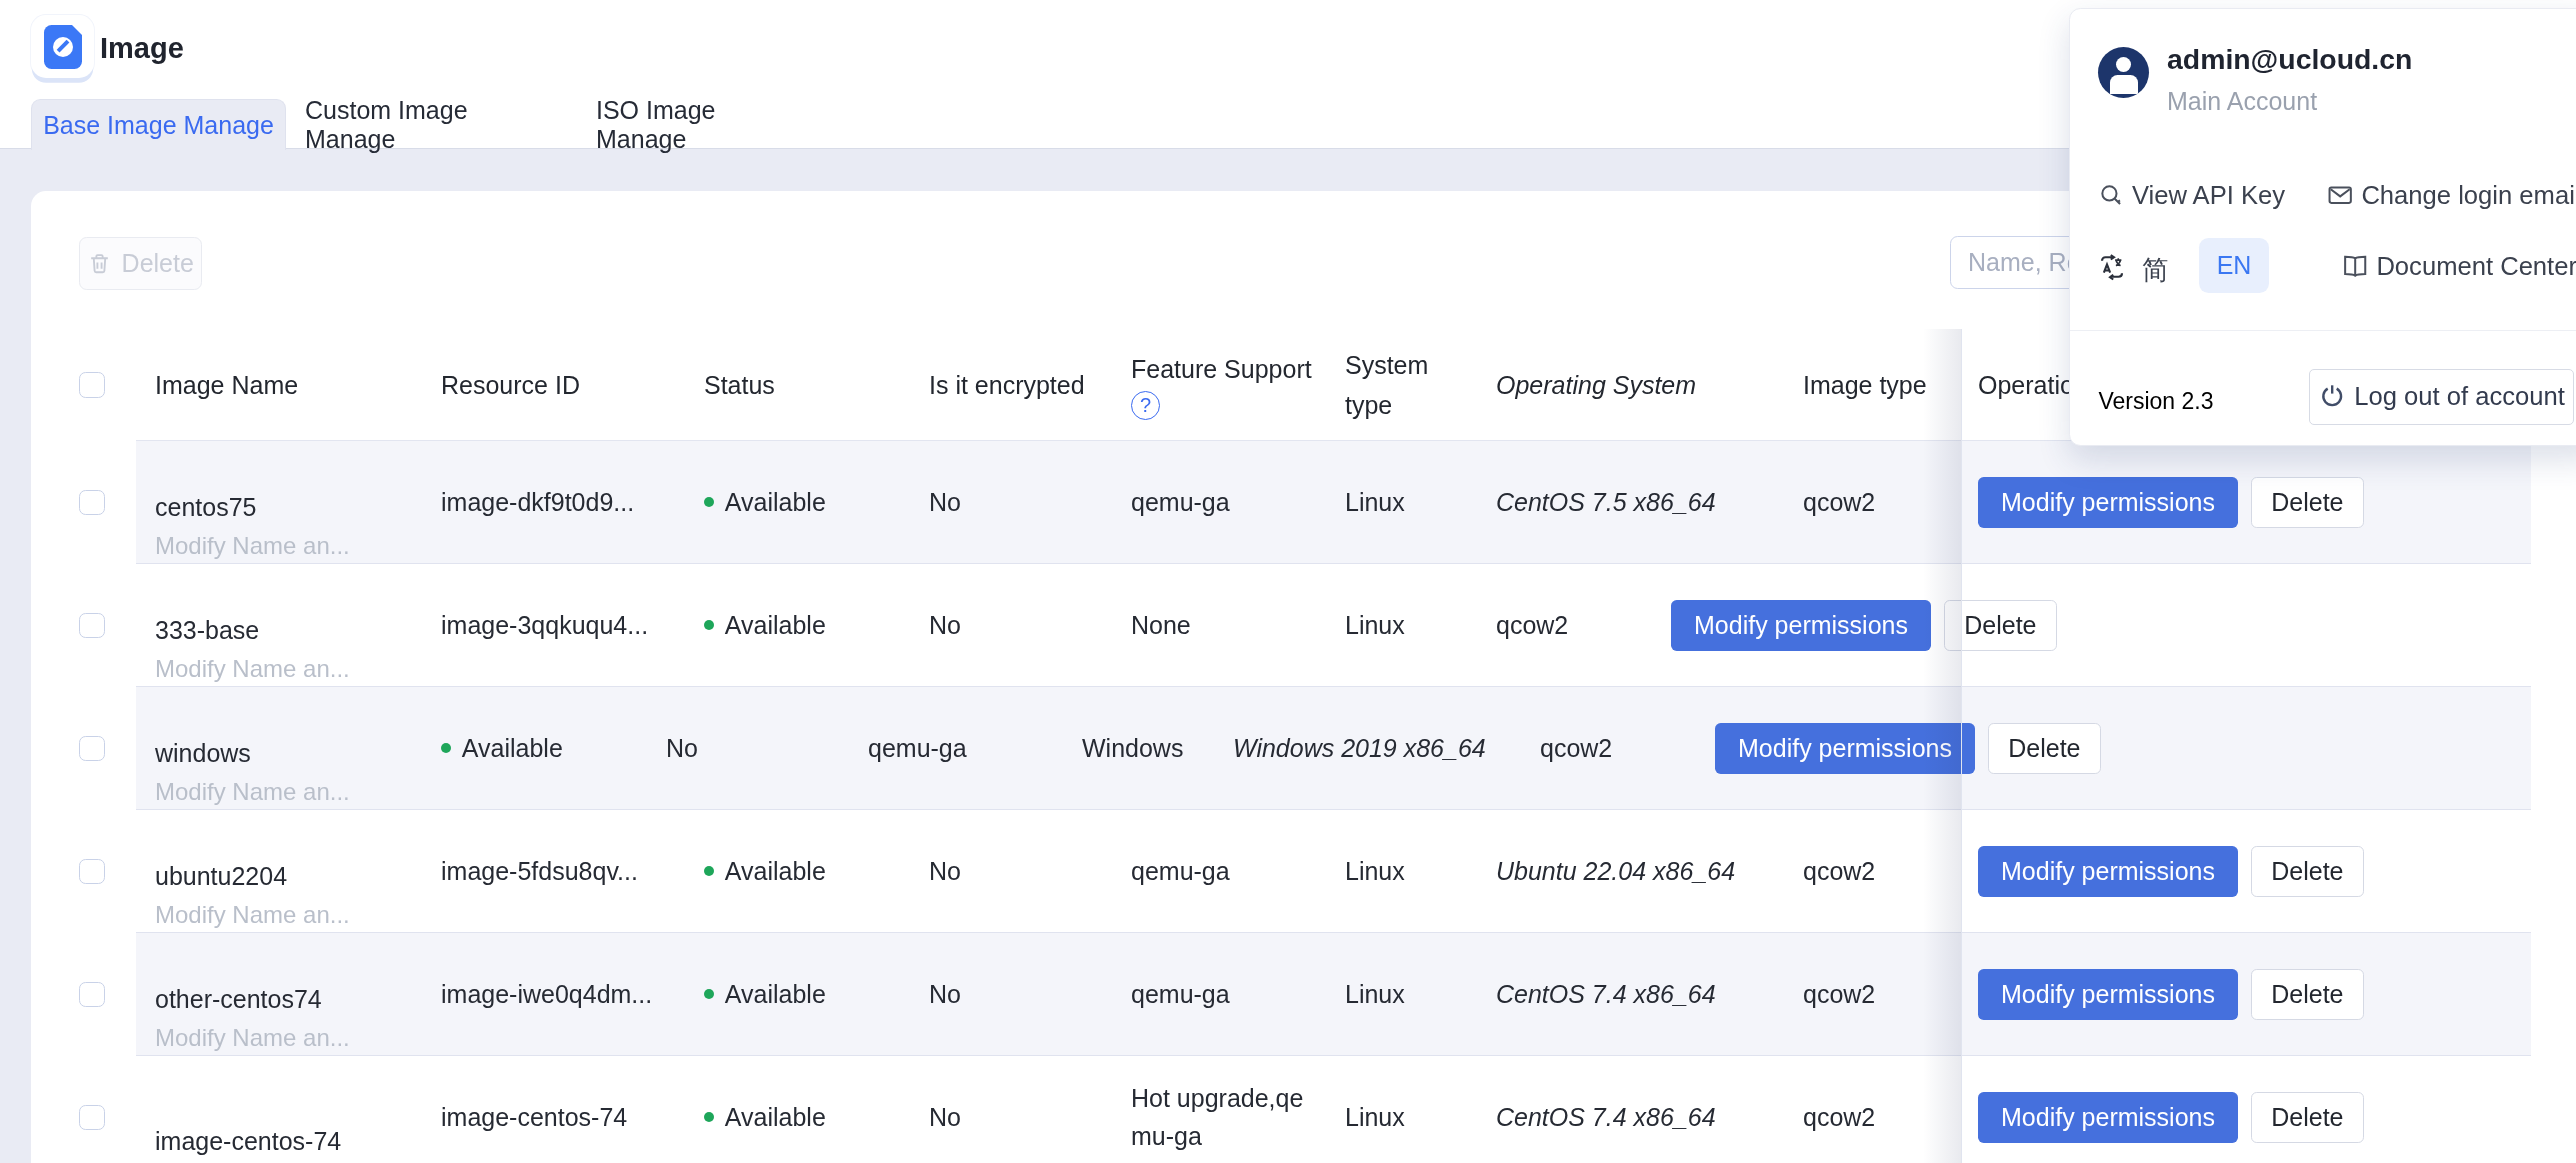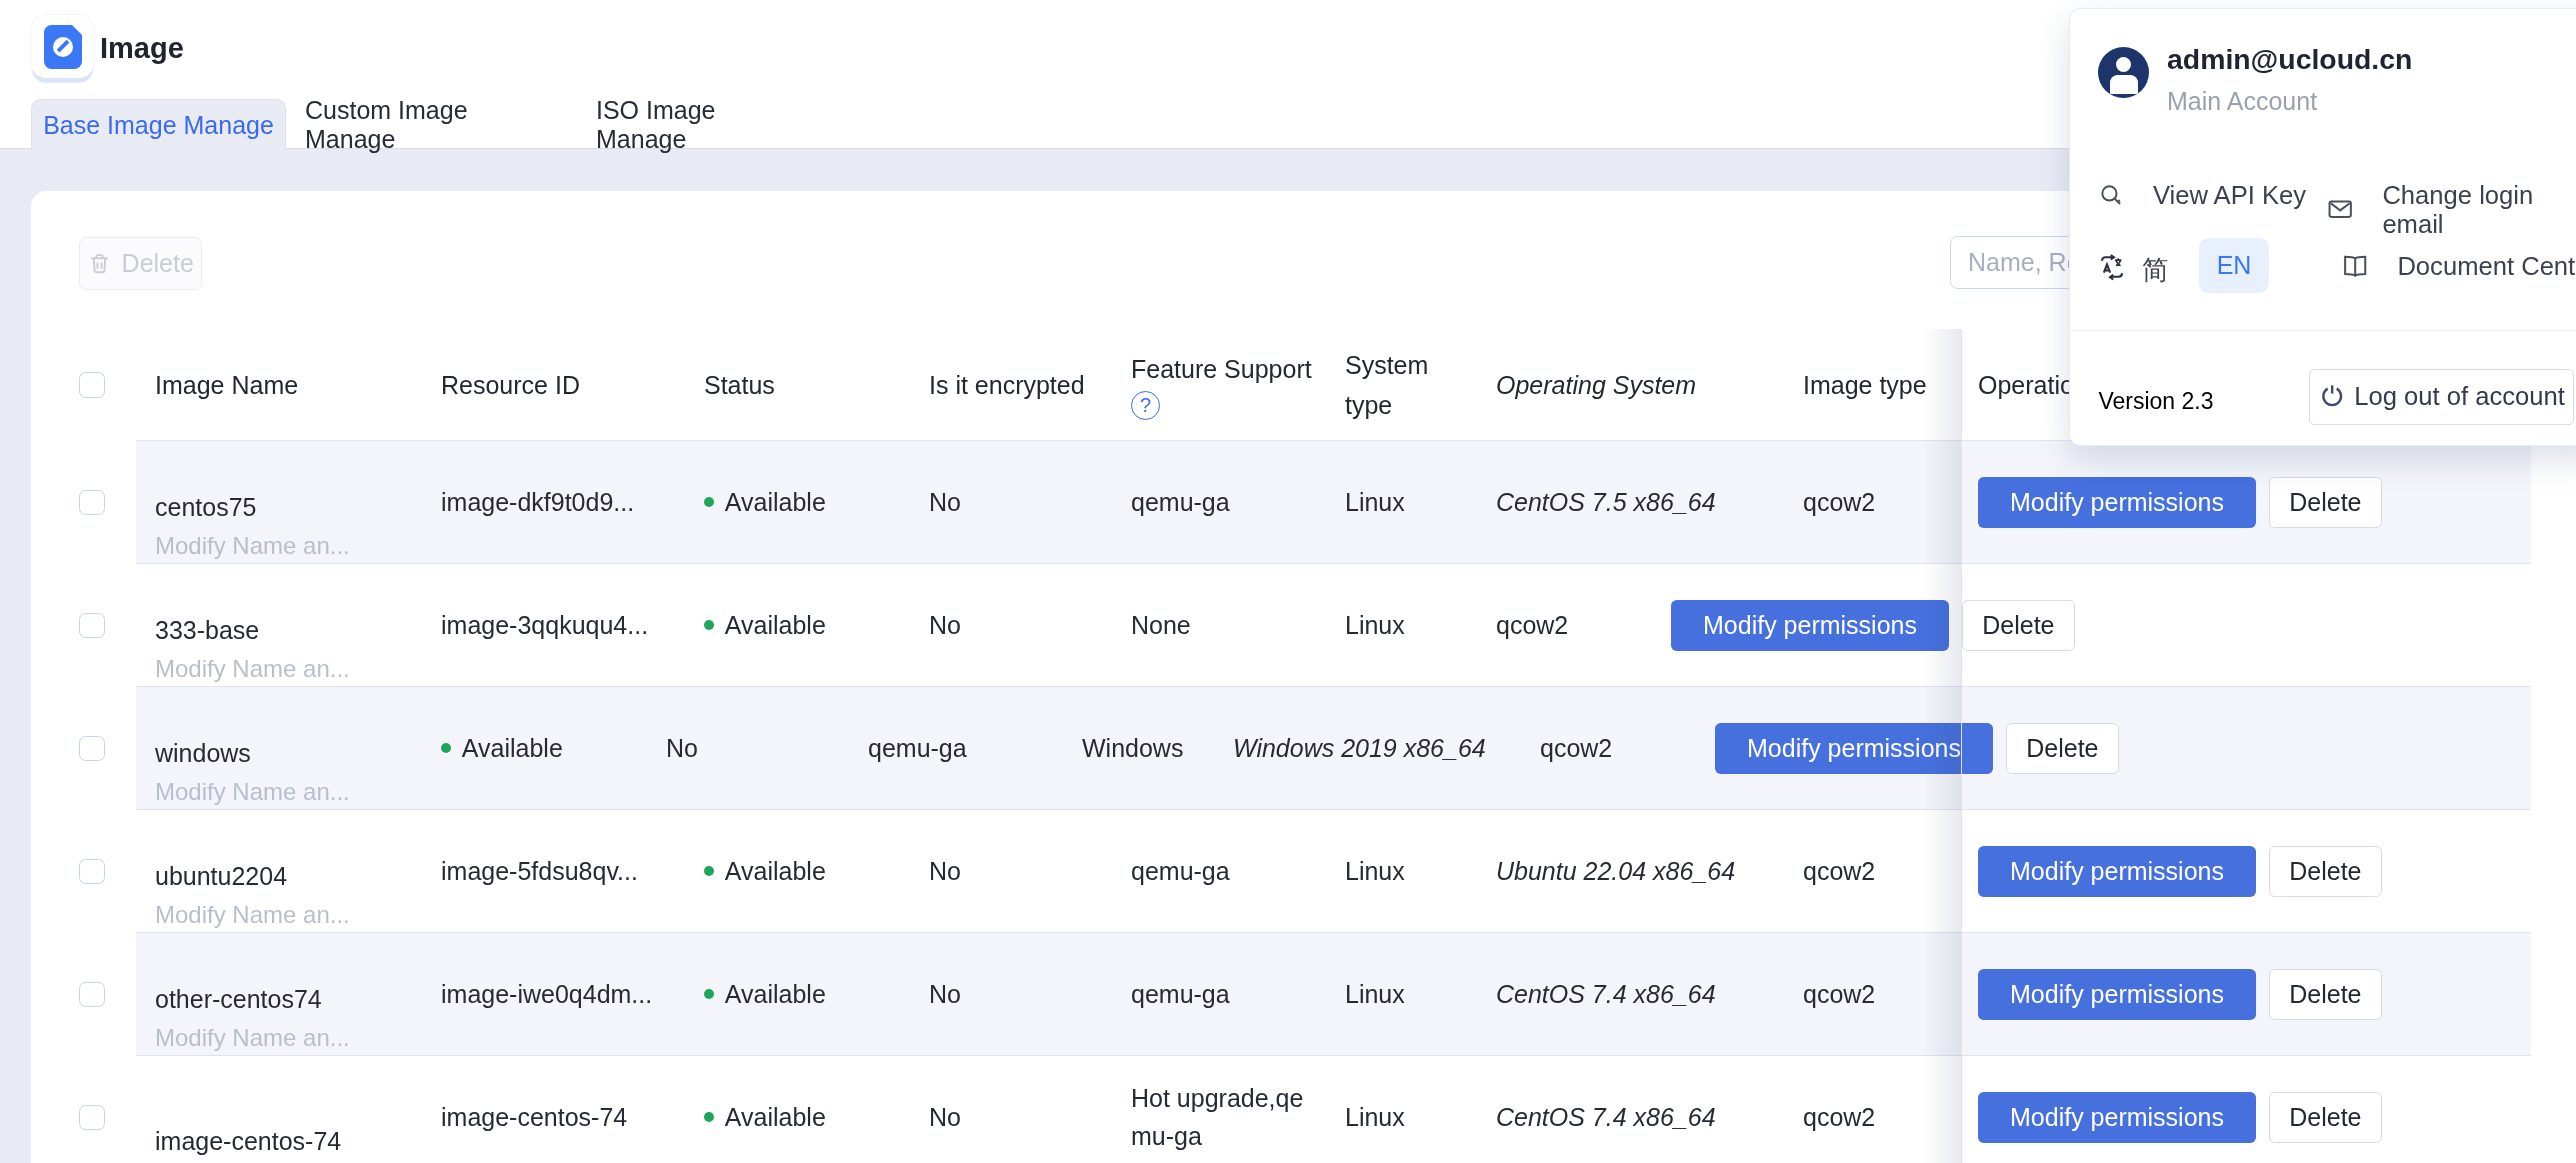--- a/index.html
+++ b/index.html
@@ -66,42 +66,42 @@
   .c-os    { width:307px; flex:0 0 307px;font-style:italic; }
   .c-itype { width:177px; flex:0 0 177px; }
   .c-op    { width:570px; flex:0 0 570px; padding-left:17px; }
   .name-cell { flex-direction:column; align-items:flex-start; justify-content:center; gap:13.3px; display:flex; }
   .name-main { font-size:25px; color:#262a33; line-height:26.5px;margin-top:48px; }
   .name-sub  { font-size:24px; color:#b9bfca; line-height:25px; cursor:pointer; }
   .dot { width:10.4px; height:10.4px; border-radius:50%; background:#1ea65a; margin-right:10.4px; flex:0 0 10.4px; }
   .wrap-break { word-break:break-all; }
   .help-badge { width:29px; height:29px; border:1.9px solid #3a6af0; border-radius:50%; color:#3a6af0;
       font-size:20px; display:flex; align-items:center; justify-content:center; margin-top:1.9px; cursor:pointer; }
-  .btn-primary { height:51px; padding:0 32px; background:#4570dd; color:#fff; font-size:25px;
+  .btn-primary { height:51px; padding:0 23px; background:#4570dd; color:#fff; font-size:25px;
       border:none; border-radius:5.7px; display:flex; align-items:center; cursor:pointer; }
   .btn-plain { height:51px; padding:0 19px; background:#fff; color:#23272f; font-size:25px;
       border:0.9px solid #d5d9e4; border-radius:5.7px; display:flex; align-items:center; margin-left:13.3px; cursor:pointer; }
 
   
   .col-shadow { position:absolute; left:1923px; top:329px; width:38px; height:835px;
       background:linear-gradient(to right, rgba(36,48,94,0), rgba(36,48,94,0.10)); pointer-events:none; }
   .col-divider { position:absolute; left:1961px; top:329px; width:0.9px; height:835px; background:#e0e4ef; }
 
   
   .popover { position:absolute; left:2069px; top:7.6px; width:531px; height:438px; background:#fff;
       border:0.9px solid #e9ebf2; border-radius:11.4px; box-shadow:0 13.3px 32px rgba(40,60,120,0.16); z-index:50; }
   .avatar { position:absolute; left:28.4px; top:38px; width:51px; height:51px; border-radius:50%;
       background:#1d356b; overflow:hidden; }
   .avatar .head { position:absolute; left:50%; top:10.4px; width:15px; height:15px; margin-left:-7.6px;
       background:#fff; border-radius:50%; }
   .avatar .body { position:absolute; left:50%; top:28.4px; width:28.4px; height:19px; margin-left:-14.2px;
       background:#fff; border-radius:7.6px 7.6px 0 0; }
   .acct-email { position:absolute; left:97px; top:34px; font-size:28.4px; font-weight:700; color:#1f2430; }
   .acct-type  { position:absolute; left:97px; top:78px; font-size:25px; color:#9aa1ae; }
-  .menu-item { position:absolute; display:flex; align-items:center; gap:28px;
+  .menu-item { position:absolute; display:flex; align-items:center; gap:7px;
       font-size:25.6px; color:#3b414e; cursor:pointer; }
   .mi-apikey { left:26.5px;  top:172px; }
   .mi-email  { left:256px; top:172px; }
   .mi-lang-icon { left:26.5px; top:243px; }
   .mi-zh { left:72px; top:243px; font-size:26.5px; }
   .en-badge { position:absolute; left:129px; top:229px; width:70px; height:55px; background:#e8effd;
       border-radius:9.5px; display:flex; align-items:center; justify-content:center;
       font-size:25px; color:#3a77f2; cursor:pointer; }
   .mi-doc { left:271px; top:243px; }
   .pop-divider { position:absolute; left:0; top:321px; width:100%; height:0.9px; background:#edeff4; }

